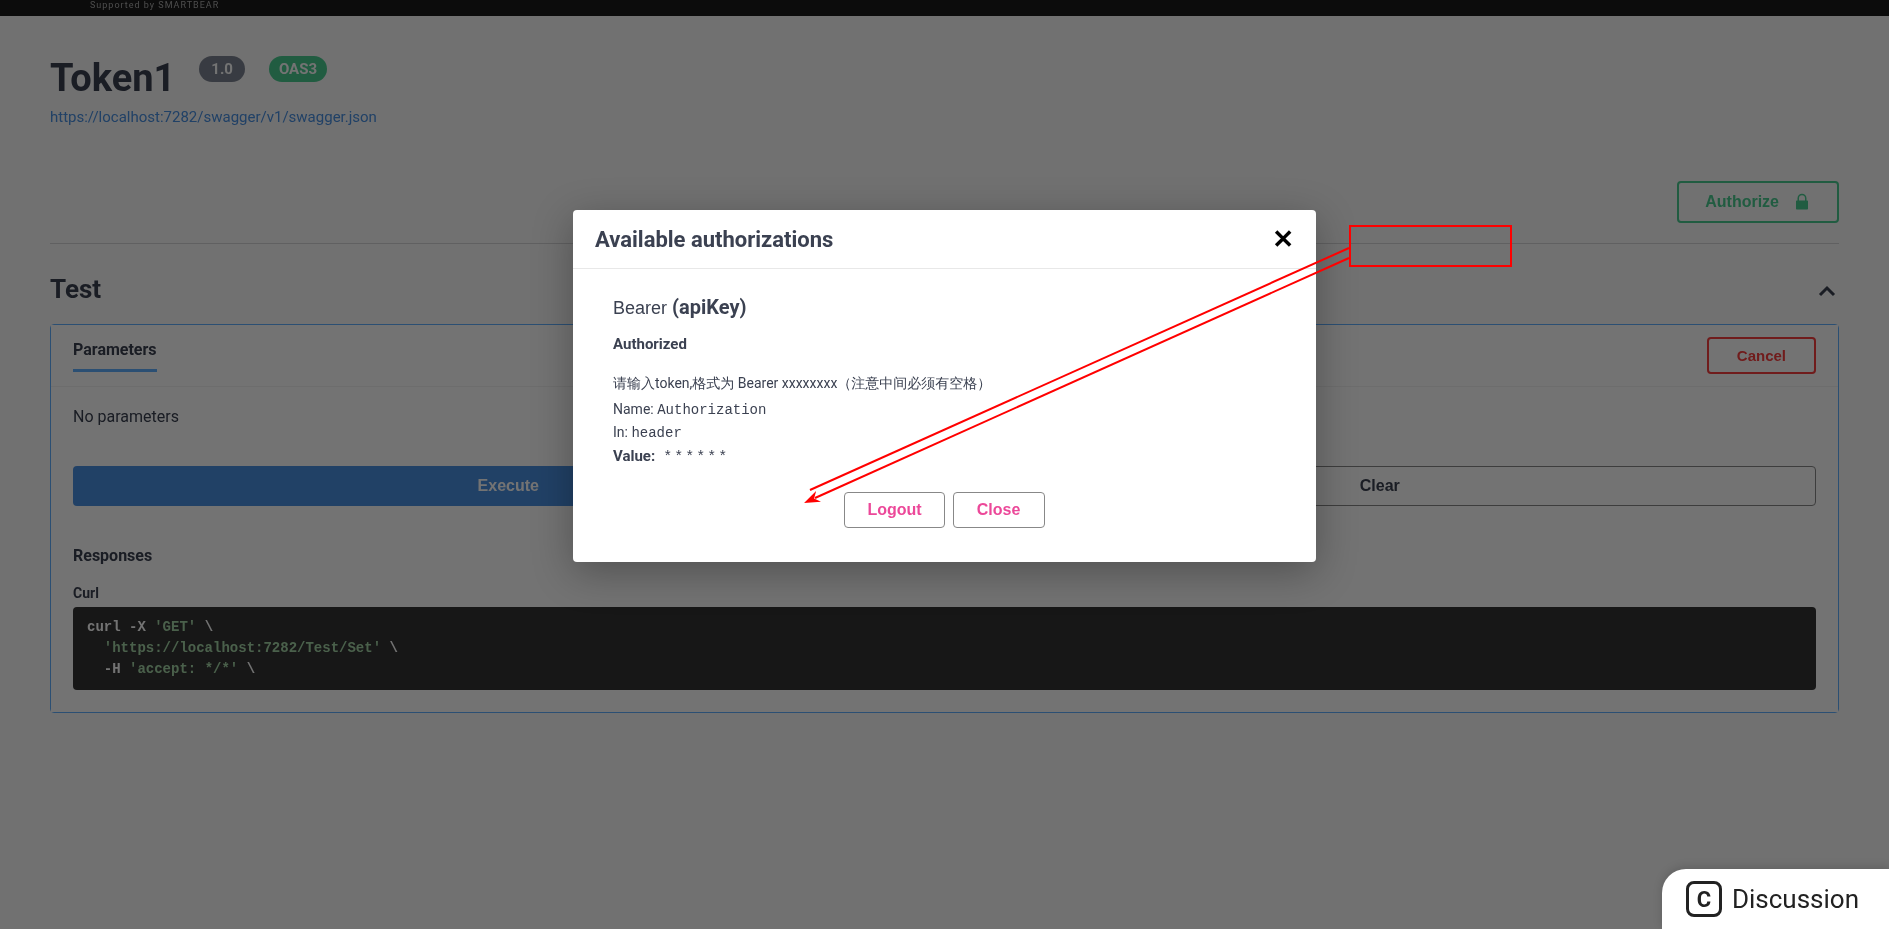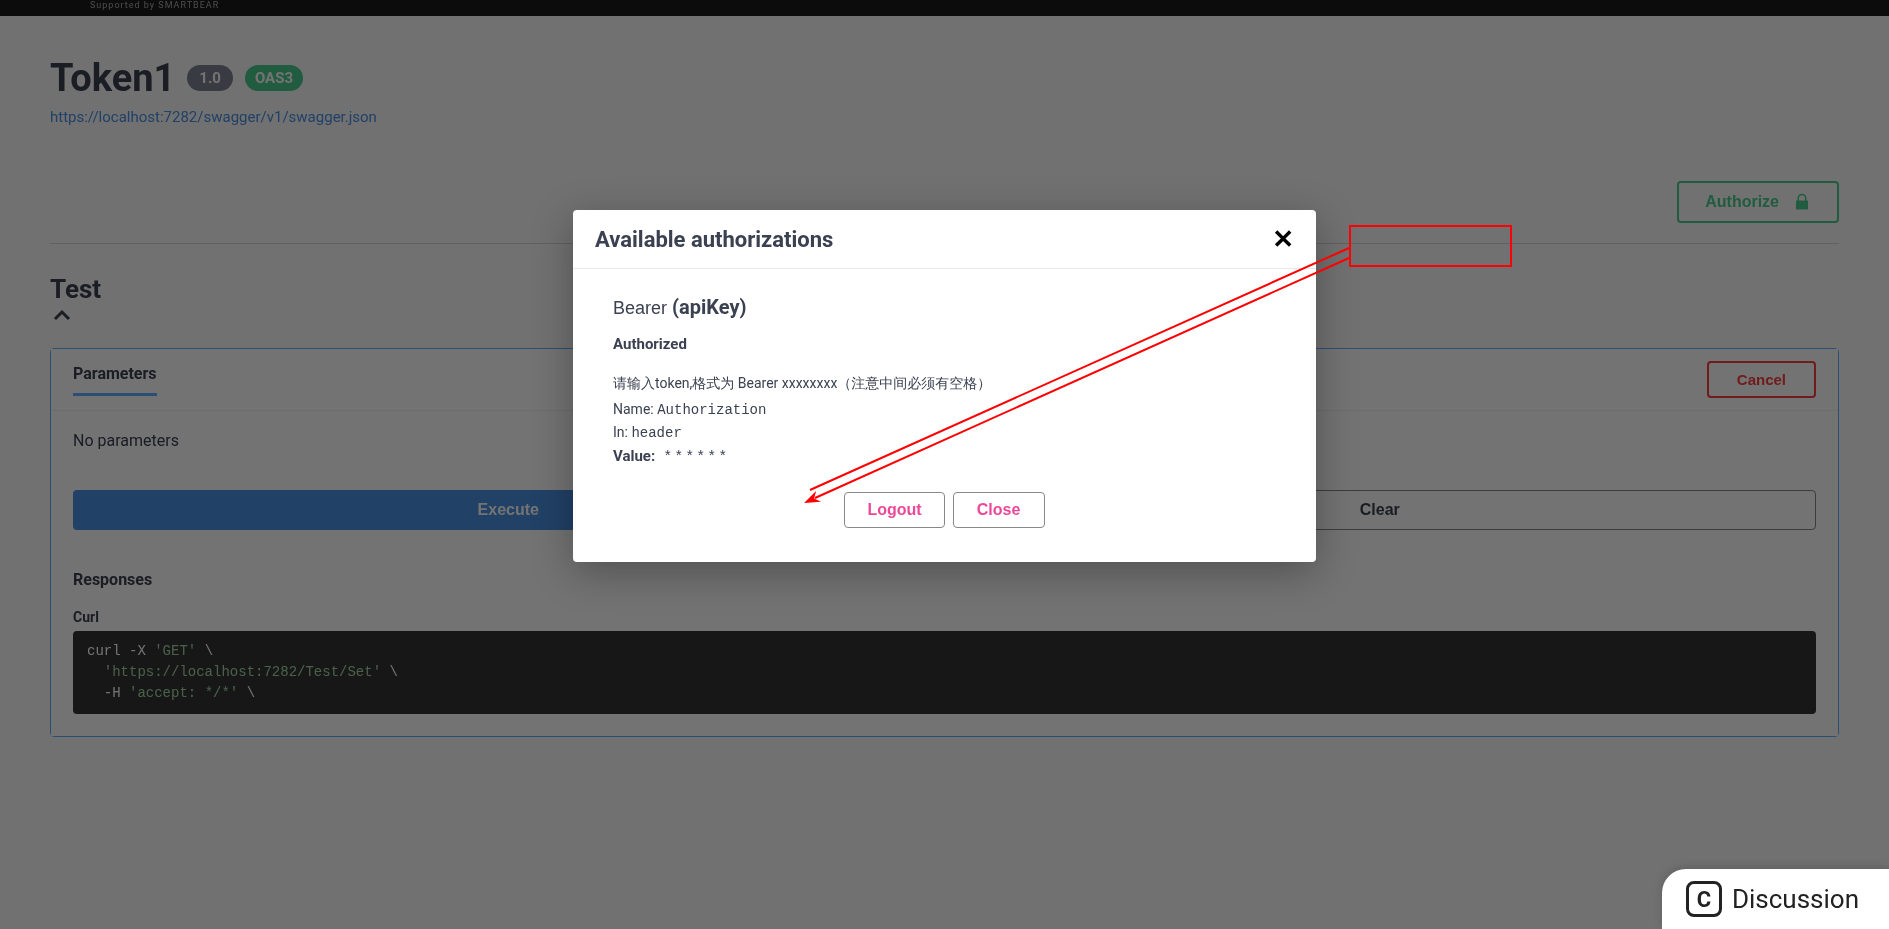--- a/index.html
+++ b/index.html
@@ -20,21 +20,21 @@
     font-size: 10px;
     padding-left: 90px;
     display:flex;
     align-items:flex-start;
   }
   .topbar-text { color:#aaa; font-size:9px; letter-spacing:1px;}
   .page {
     padding: 0 50px;
   }
   .info-block { padding: 40px 0 30px 0;}
-  .title-row { display:flex; align-items:center; gap:12px; }
+  .title-row { display:flex; align-items:flex-start; gap:24px; }
   .title { font-size: 38px; font-weight:700; color:#3b4151; }
   .badge-version {
     background:#7d8492; color:#fff; border-radius:45px;
     font-size:15px; font-weight:700; padding:4px 12px;
   }
   .badge-oas {
     background:#49cc90; color:#fff; border-radius:45px;
     font-size:15px; font-weight:700; padding:4px 10px;
   }
   .spec-link { color:#4990e2; font-size:15px; text-decoration:none; display:inline-block; margin-top:8px;}
@@ -43,22 +43,22 @@
     border-bottom:1px solid rgba(59,65,81,.2);
   }
   .authorize-btn {
     border:2px solid #49cc90; background:transparent; color:#49cc90;
     font-weight:700; font-size:16px; padding:10px 26px; border-radius:4px;
     display:flex; align-items:center; gap:14px; cursor:pointer;justify-content:flex-end;
   }
   .lock-svg { width:18px; height:18px; fill:#49cc90; }
   .tag-section { margin-top:20px; }
   .tag-header {
-    display:flex; align-items:flex-start; justify-content:space-between;
-    padding:10px 0; cursor:pointer;flex-direction:column;
+    display:flex; align-items:flex-end; justify-content:space-between;
+    padding:10px 0; cursor:pointer;
   }
   .tag-name { font-size:26px; font-weight:700; color:#3b4151; }
   .chevron { width:24px; height:24px; }
   .opblock {
     border:1px solid #61affe; border-radius:4px; margin-top:10px;
     background:rgba(97,175,254,.1);
   }
   .opblock-summary {
     display:flex; align-items:center; padding:6px 10px;
     border-bottom:1px solid #61affe; cursor:pointer;
@@ -92,20 +92,21 @@
     flex:1; padding:10px 0; cursor:pointer;
     border-top-right-radius:4px; border-bottom-right-radius:4px;
   }
   .responses-title { font-size:16px; font-weight:700; padding:10px 22px 20px 22px;}
   .curl-block { padding:0 22px 22px 22px;}
   .curl-label { font-size:14px; font-weight:700; margin-bottom:6px;}
   .curl-code {
     background:#333; color:#fff; font-family:"Courier New",monospace;
     font-size:14px; padding:10px 14px; border-radius:4px; line-height:1.5;
     white-space:pre;
+    font-weight:bold;
   }
   .curl-code .cmd { color:#fff; }
   .curl-code .str { color:#a5d6a7; }
 
   
   .modal-backdrop {
     position:absolute; inset:0; background:rgba(0,0,0,.55);
     display:flex; align-items:flex-start; justify-content:center;
   }
   .modal {

